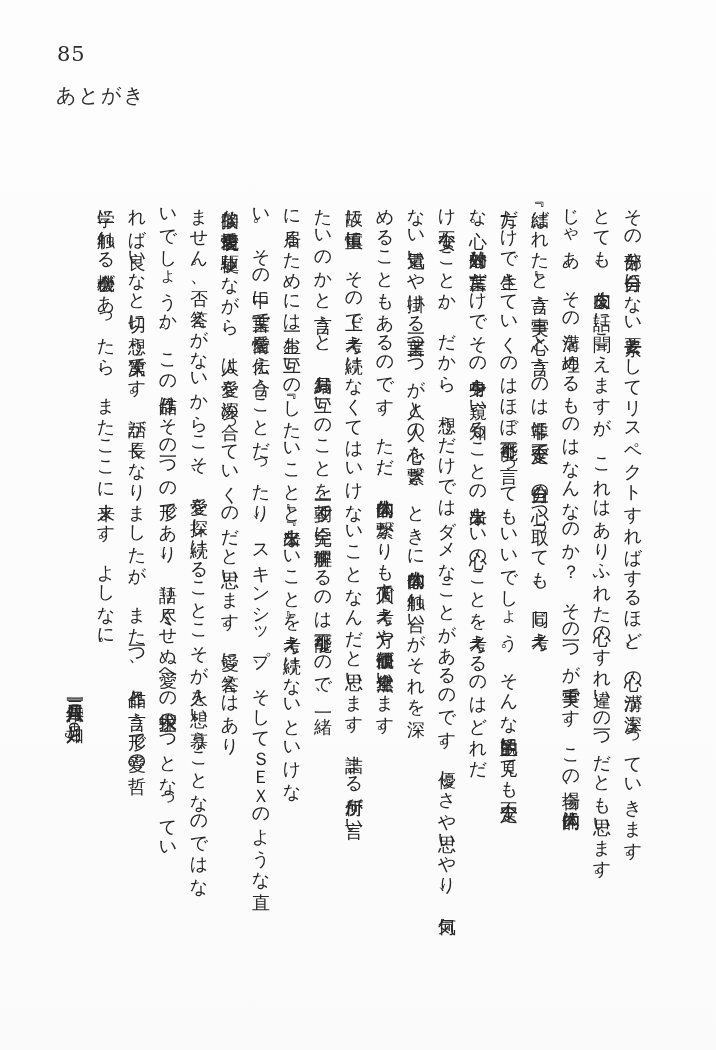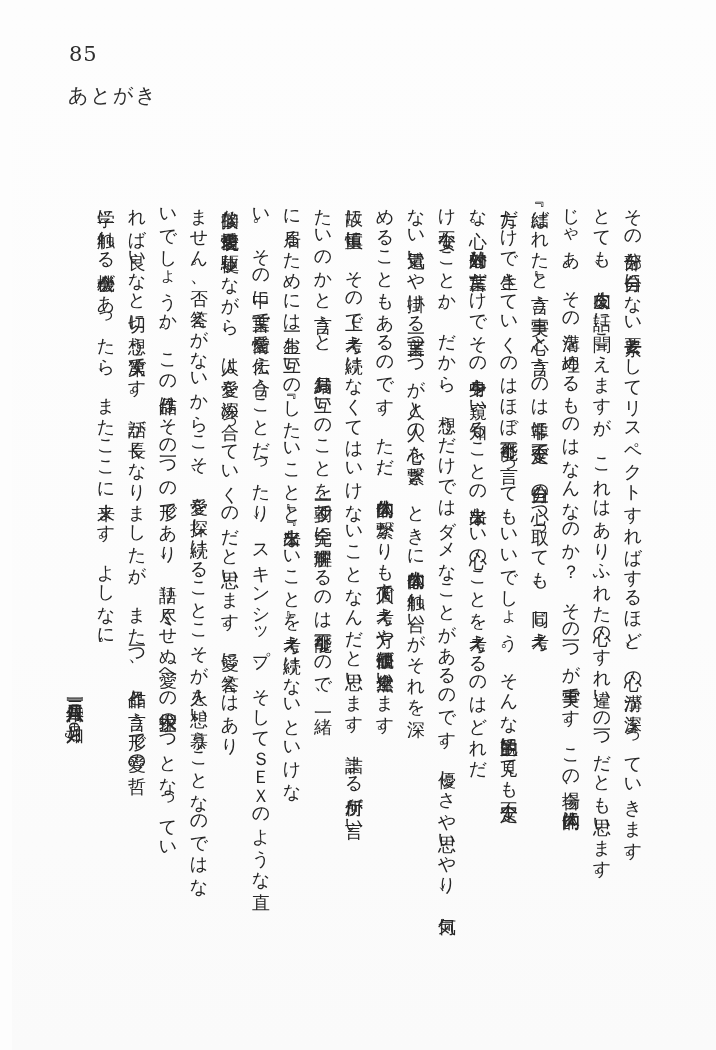--- a/index.html
+++ b/index.html
@@ -12,21 +12,20 @@
     position: relative;
     background: #fdfdfd;
     overflow: hidden;
     font-family: "DejaVu Serif", "Liberation Serif", serif;
     color: #2b2b2b;
   }
   .page {
     position: absolute;
     inset: 0;
     background: linear-gradient(180deg, #fdfdfd 0%, #fcfcfc 60%, #fafafa 100%);
-    margin-left: 12px;
   }
   .page-number {
     position: absolute;
     left: 57px;
     top: 42px;
     font-size: 21px;
     letter-spacing: 1px;
     color: #2e2e2e;
   }
   .page-heading {

